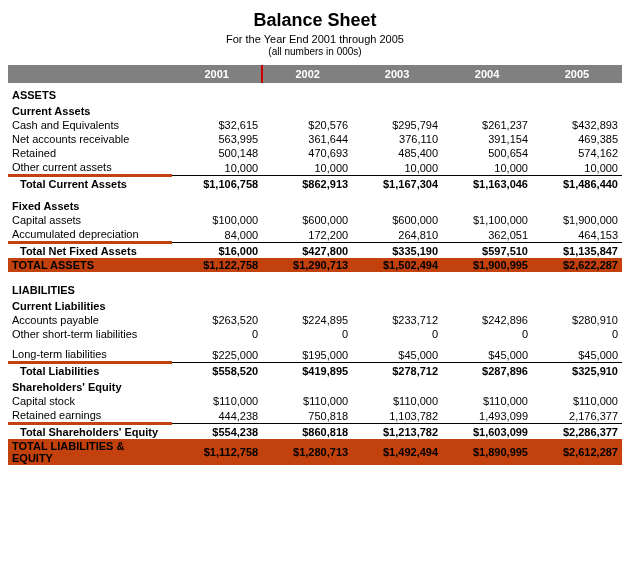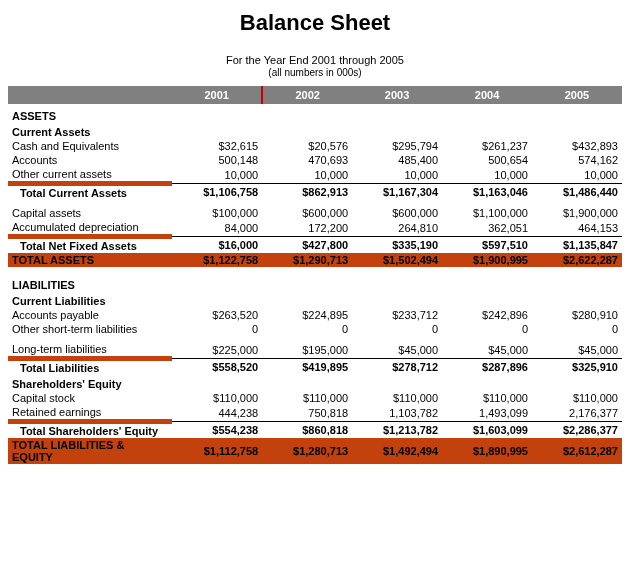--- a/index.html
+++ b/index.html
@@ -6,23 +6,23 @@
     body {
       font-family: Arial, sans-serif;
       font-size: 11px;
       background: #fff;
       width: 630px;
       min-height: 570px;
       padding: 10px 8px;
     }
     .page-title {
       text-align: center;
-      font-size: 22px;
-      font-weight: bold;
-      margin-bottom: 18px;
+      font-size: 18px;
+      font-weight: bold;
+      margin-bottom: 2px;
     }
     .page-subtitle {
       text-align: center;
       font-size: 11px;
       margin-bottom: 1px;
     }
     .page-note {
       text-align: center;
       font-size: 10px;
       margin-bottom: 8px;
@@ -54,21 +54,21 @@
       font-size: 11px;
       padding-top: 6px;
     }
     .subsection-header td {
       font-weight: bold;
       font-size: 11px;
       padding-top: 3px;
     }
     .subtotal td {
       font-weight: bold;
-      border-top: 5px solid #c2410c;
+      border-top: 3px solid #c2410c;
     }
     .subtotal td.num {
       border-top: 1px solid #000;
     }
     .total-highlight td {
       font-weight: bold;
       background: #c2410c;
     }
     .indent { padding-left: 12px !important; }
     tr.data-row td { font-weight: normal; }
@@ -122,21 +122,29 @@
     </tr>
     <tr class="data-row">
       <td class="label">Cash and Equivalents</td>
       <td class="num">$32,615</td>
       <td class="num">$20,576</td>
       <td class="num">$295,794</td>
       <td class="num">$261,237</td>
       <td class="num">$432,893</td>
     </tr>
     <tr class="data-row">
-      <td class="label">Accounts</td>
+      <td class="label">Net accounts receivable</td>
+      <td class="num">563,995</td>
+      <td class="num">361,644</td>
+      <td class="num">376,110</td>
+      <td class="num">391,154</td>
+      <td class="num">469,385</td>
+    </tr>
+    <tr class="data-row">
+      <td class="label">Retained</td>
       <td class="num">500,148</td>
       <td class="num">470,693</td>
       <td class="num">485,400</td>
       <td class="num">500,654</td>
       <td class="num">574,162</td>
     </tr>
     <tr class="data-row">
       <td class="label">Other current assets</td>
       <td class="num">10,000</td>
       <td class="num">10,000</td>
@@ -149,20 +157,28 @@
       <td class="num">$1,106,758</td>
       <td class="num">$862,913</td>
       <td class="num">$1,167,304</td>
       <td class="num">$1,163,046</td>
       <td class="num">$1,486,440</td>
     </tr>
 
     <tr class="spacer-row">
         <td colspan="6"></td>
       </tr>
+    <tr class="subsection-header">
+      <td class="label">Fixed Assets</td>
+      <td class="num"></td>
+      <td class="num"></td>
+      <td class="num"></td>
+      <td class="num"></td>
+      <td class="num"></td>
+    </tr>
     <tr class="data-row">
       <td class="label">Capital assets</td>
       <td class="num">$100,000</td>
       <td class="num">$600,000</td>
       <td class="num">$600,000</td>
       <td class="num">$1,100,000</td>
       <td class="num">$1,900,000</td>
     </tr>
     <tr class="data-row">
       <td class="label">Accumulated depreciation</td>

